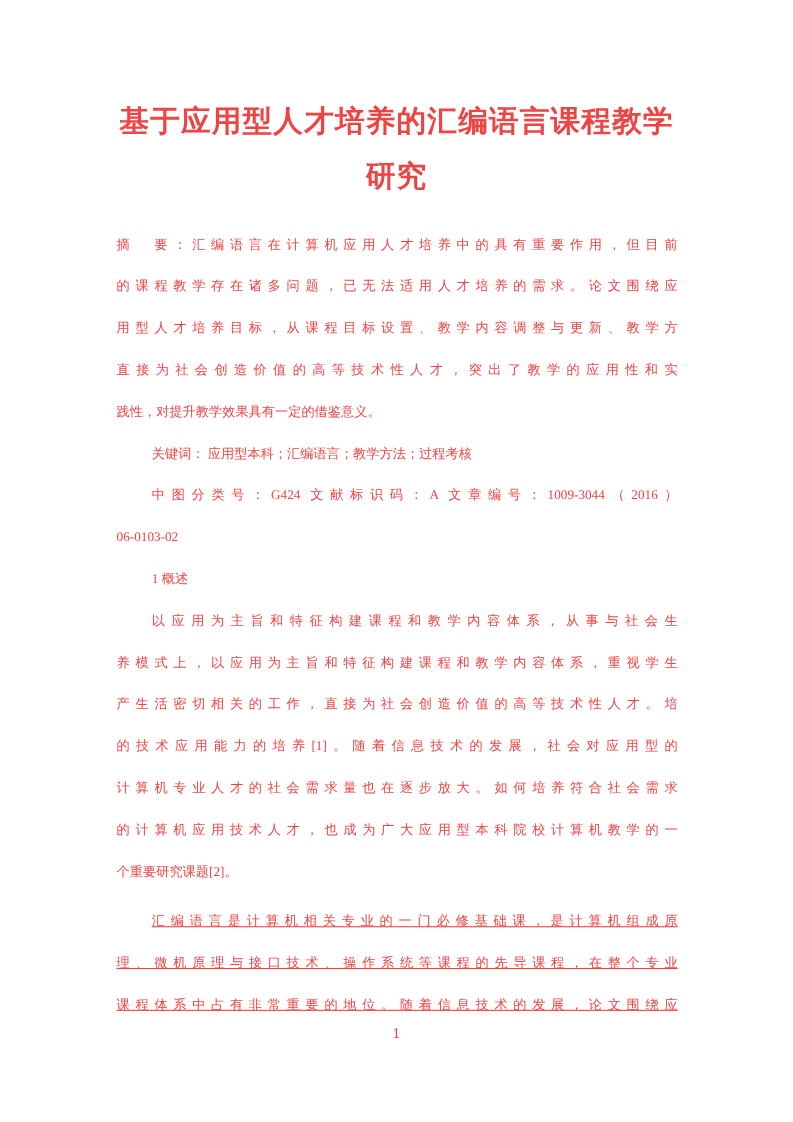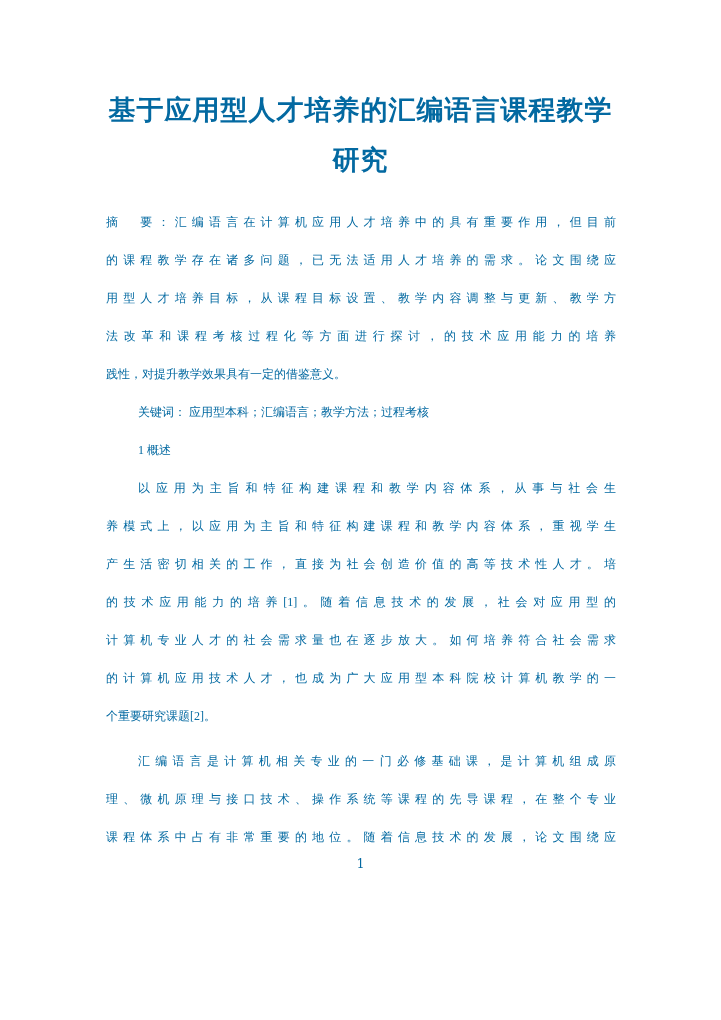--- a/index.html
+++ b/index.html
@@ -5,21 +5,21 @@
   html, body {
     margin: 0;
     padding: 0;
     background: #ffffff;
   }
   .page {
     position: relative;
     width: 721px;
     height: 1020px;
     background: #ffffff;
-    color: #0369a1;
+    color: #ef4444;
     font-family: "Liberation Serif", "DejaVu Serif", serif;
     overflow: hidden;
   }
   .title {
     padding-top: 85px;
     text-align: center;
     font-size: 27px;
     font-weight: bold;
     line-height: 50px;
     letter-spacing: 1px;
@@ -35,20 +35,21 @@
     text-align-last: justify;
   }
   .ln.last {
     text-align-last: left;
   }
   .ln.ind {
     padding-left: 32px;
   }
   .para2 {
     margin-top: 7px;
+    text-decoration: underline;
   }
   .pagenum {
     margin-top: 0;
     text-align: center;
     font-size: 12px;
     line-height: 16px;
     font-family: "DejaVu Serif", "Liberation Serif", serif;
   }
 </style>
 </head>
@@ -60,26 +61,30 @@
     <div>基于应用型人才培养的汇编语言课程教学</div>
     <div>研究</div>
   </div>
 
   <div class="body-text">
 
     <div>
       <div class="ln">摘　要：汇编语言在计算机应用人才培养中的具有重要作用，但目前</div>
       <div class="ln">的课程教学存在诸多问题，已无法适用人才培养的需求。论文围绕应</div>
       <div class="ln">用型人才培养目标，从课程目标设置、教学内容调整与更新、教学方</div>
-      <div class="ln">法改革和课程考核过程化等方面进行探讨，的技术应用能力的培养</div>
+      <div class="ln">直接为社会创造价值的高等技术性人才，突出了教学的应用性和实</div>
       <div class="ln last">践性，对提升教学效果具有一定的借鉴意义。</div>
     </div>
 
     <div class="ln ind last">关键词： 应用型本科；汇编语言；教学方法；过程考核</div>
 
+    <div>
+      <div class="ln ind">中图分类号：G424 文献标识码：A 文章编号：1009-3044（2016）</div>
+      <div class="ln last">06-0103-02</div>
+    </div>
 
     <div class="ln ind last">1 概述</div>
 
     <div>
       <div class="ln ind">以应用为主旨和特征构建课程和教学内容体系，从事与社会生</div>
       <div class="ln">养模式上，以应用为主旨和特征构建课程和教学内容体系，重视学生</div>
       <div class="ln">产生活密切相关的工作，直接为社会创造价值的高等技术性人才。培</div>
       <div class="ln">的技术应用能力的培养[1]。随着信息技术的发展，社会对应用型的</div>
       <div class="ln">计算机专业人才的社会需求量也在逐步放大。如何培养符合社会需求</div>
       <div class="ln">的计算机应用技术人才，也成为广大应用型本科院校计算机教学的一</div>

